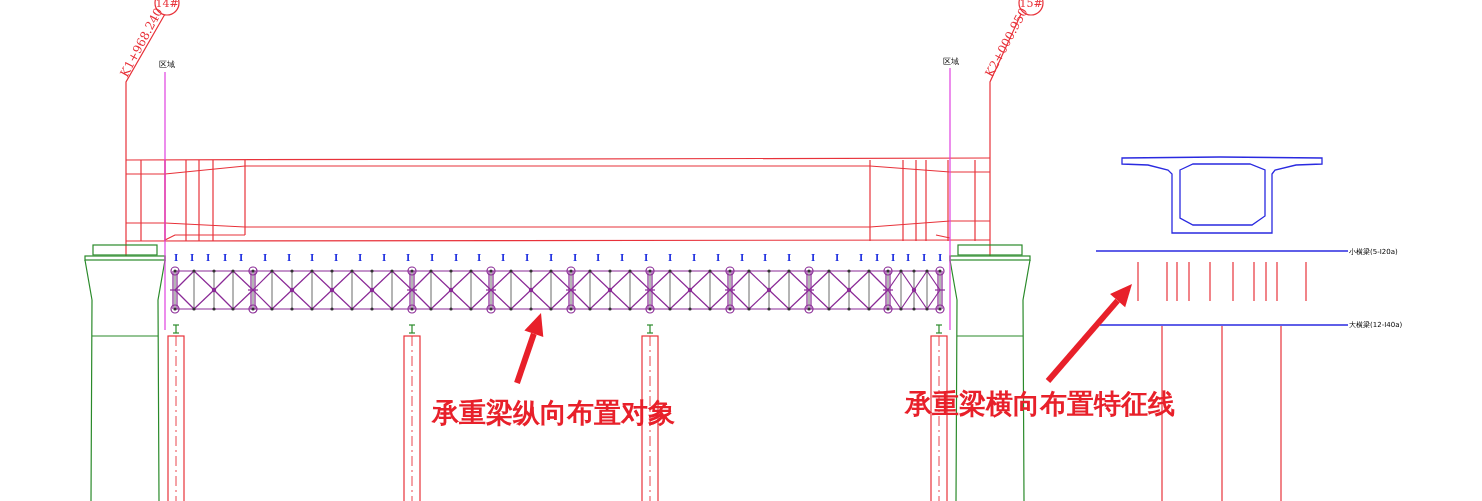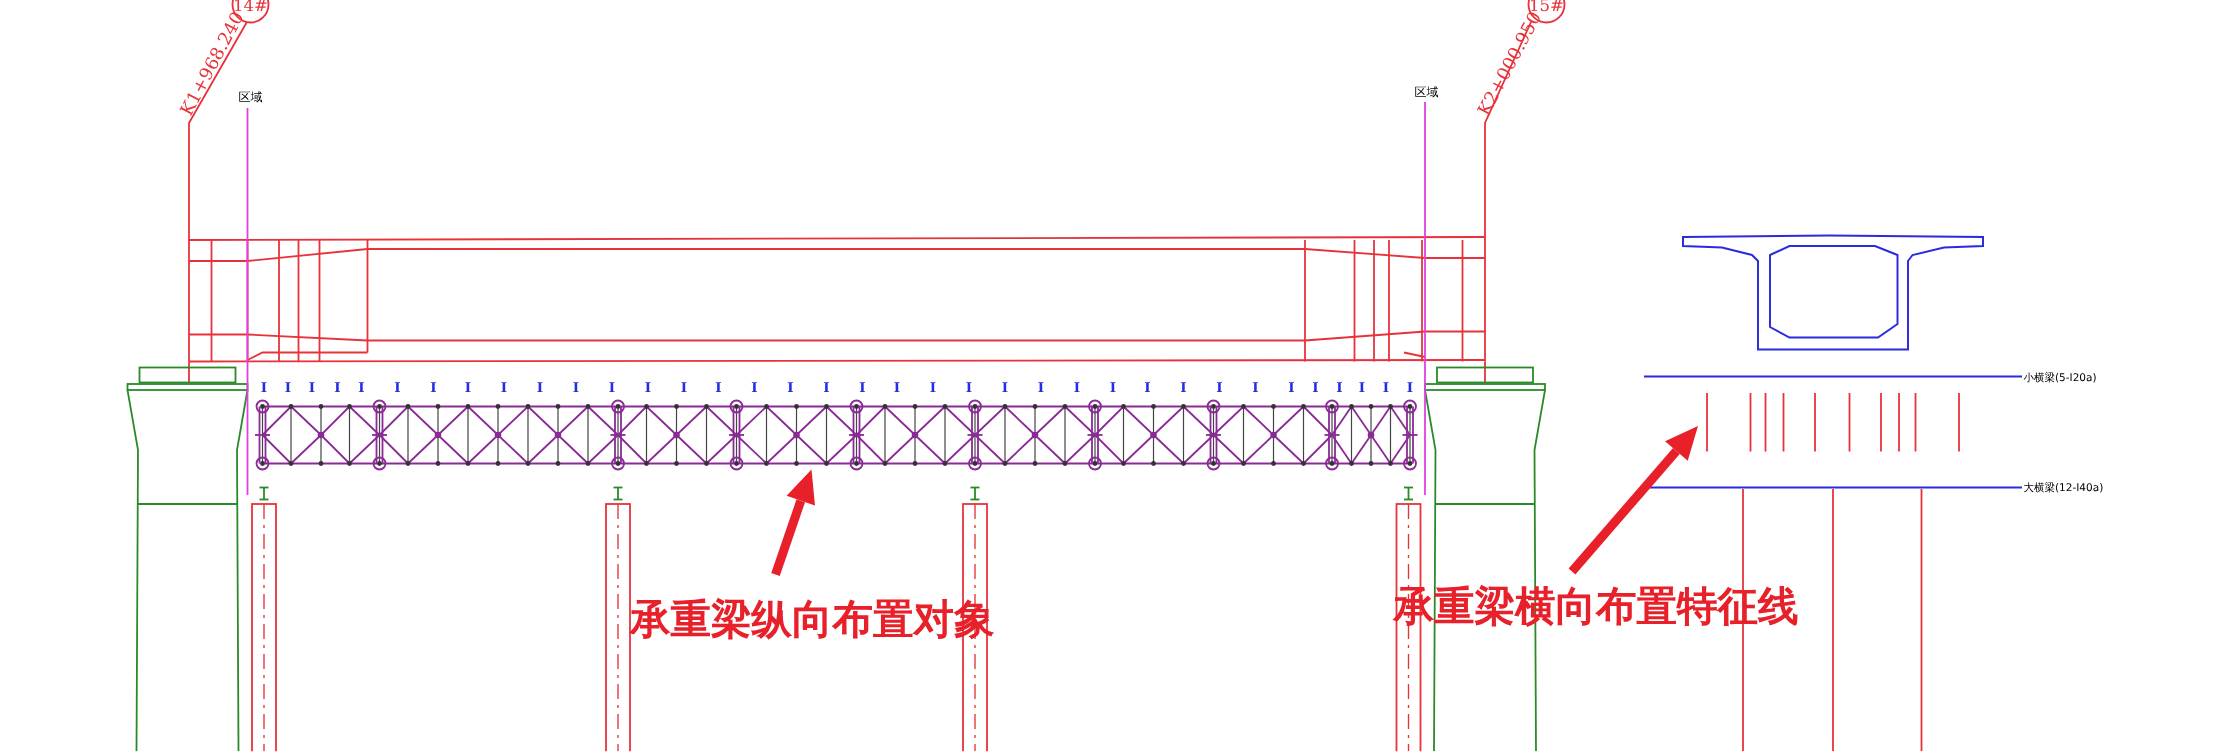--- a/index.html
+++ b/index.html
@@ -439,15 +439,15 @@
   <g>
       <text id="st-left-chain" x="0" y="0" font-family="DejaVu Serif, serif" font-size="12" transform="translate(127,78) rotate(-62)" fill="#e8323a">K1+968.240</text>
       <text id="st-left-id" x="167" y="7" text-anchor="middle" font-family="DejaVu Serif, serif" font-size="11" fill="#e8323a">14#</text>
     </g>
       <g>
       <text id="st-right-chain" x="0" y="0" font-family="DejaVu Serif, serif" font-size="12" transform="translate(992,78) rotate(-62)" fill="#e8323a">K2+000.950</text>
       <text id="st-right-id" x="1031" y="7" text-anchor="middle" font-family="DejaVu Serif, serif" font-size="11" fill="#e8323a">15#</text>
     </g>
     </svg>
 
-  <div class="annot" style="left:420px; top:395px;">承重梁纵向布置对象</div>
-  <div class="annot" style="left:905px; top:386px;margin-left:24px;">承重梁横向布置特征线</div>
+  <div class="annot" style="left:432px; top:395px;">承重梁纵向布置对象</div>
+  <div class="annot" style="left:905px; top:386px;">承重梁横向布置特征线</div>
 </div>
 
 </body></html>

